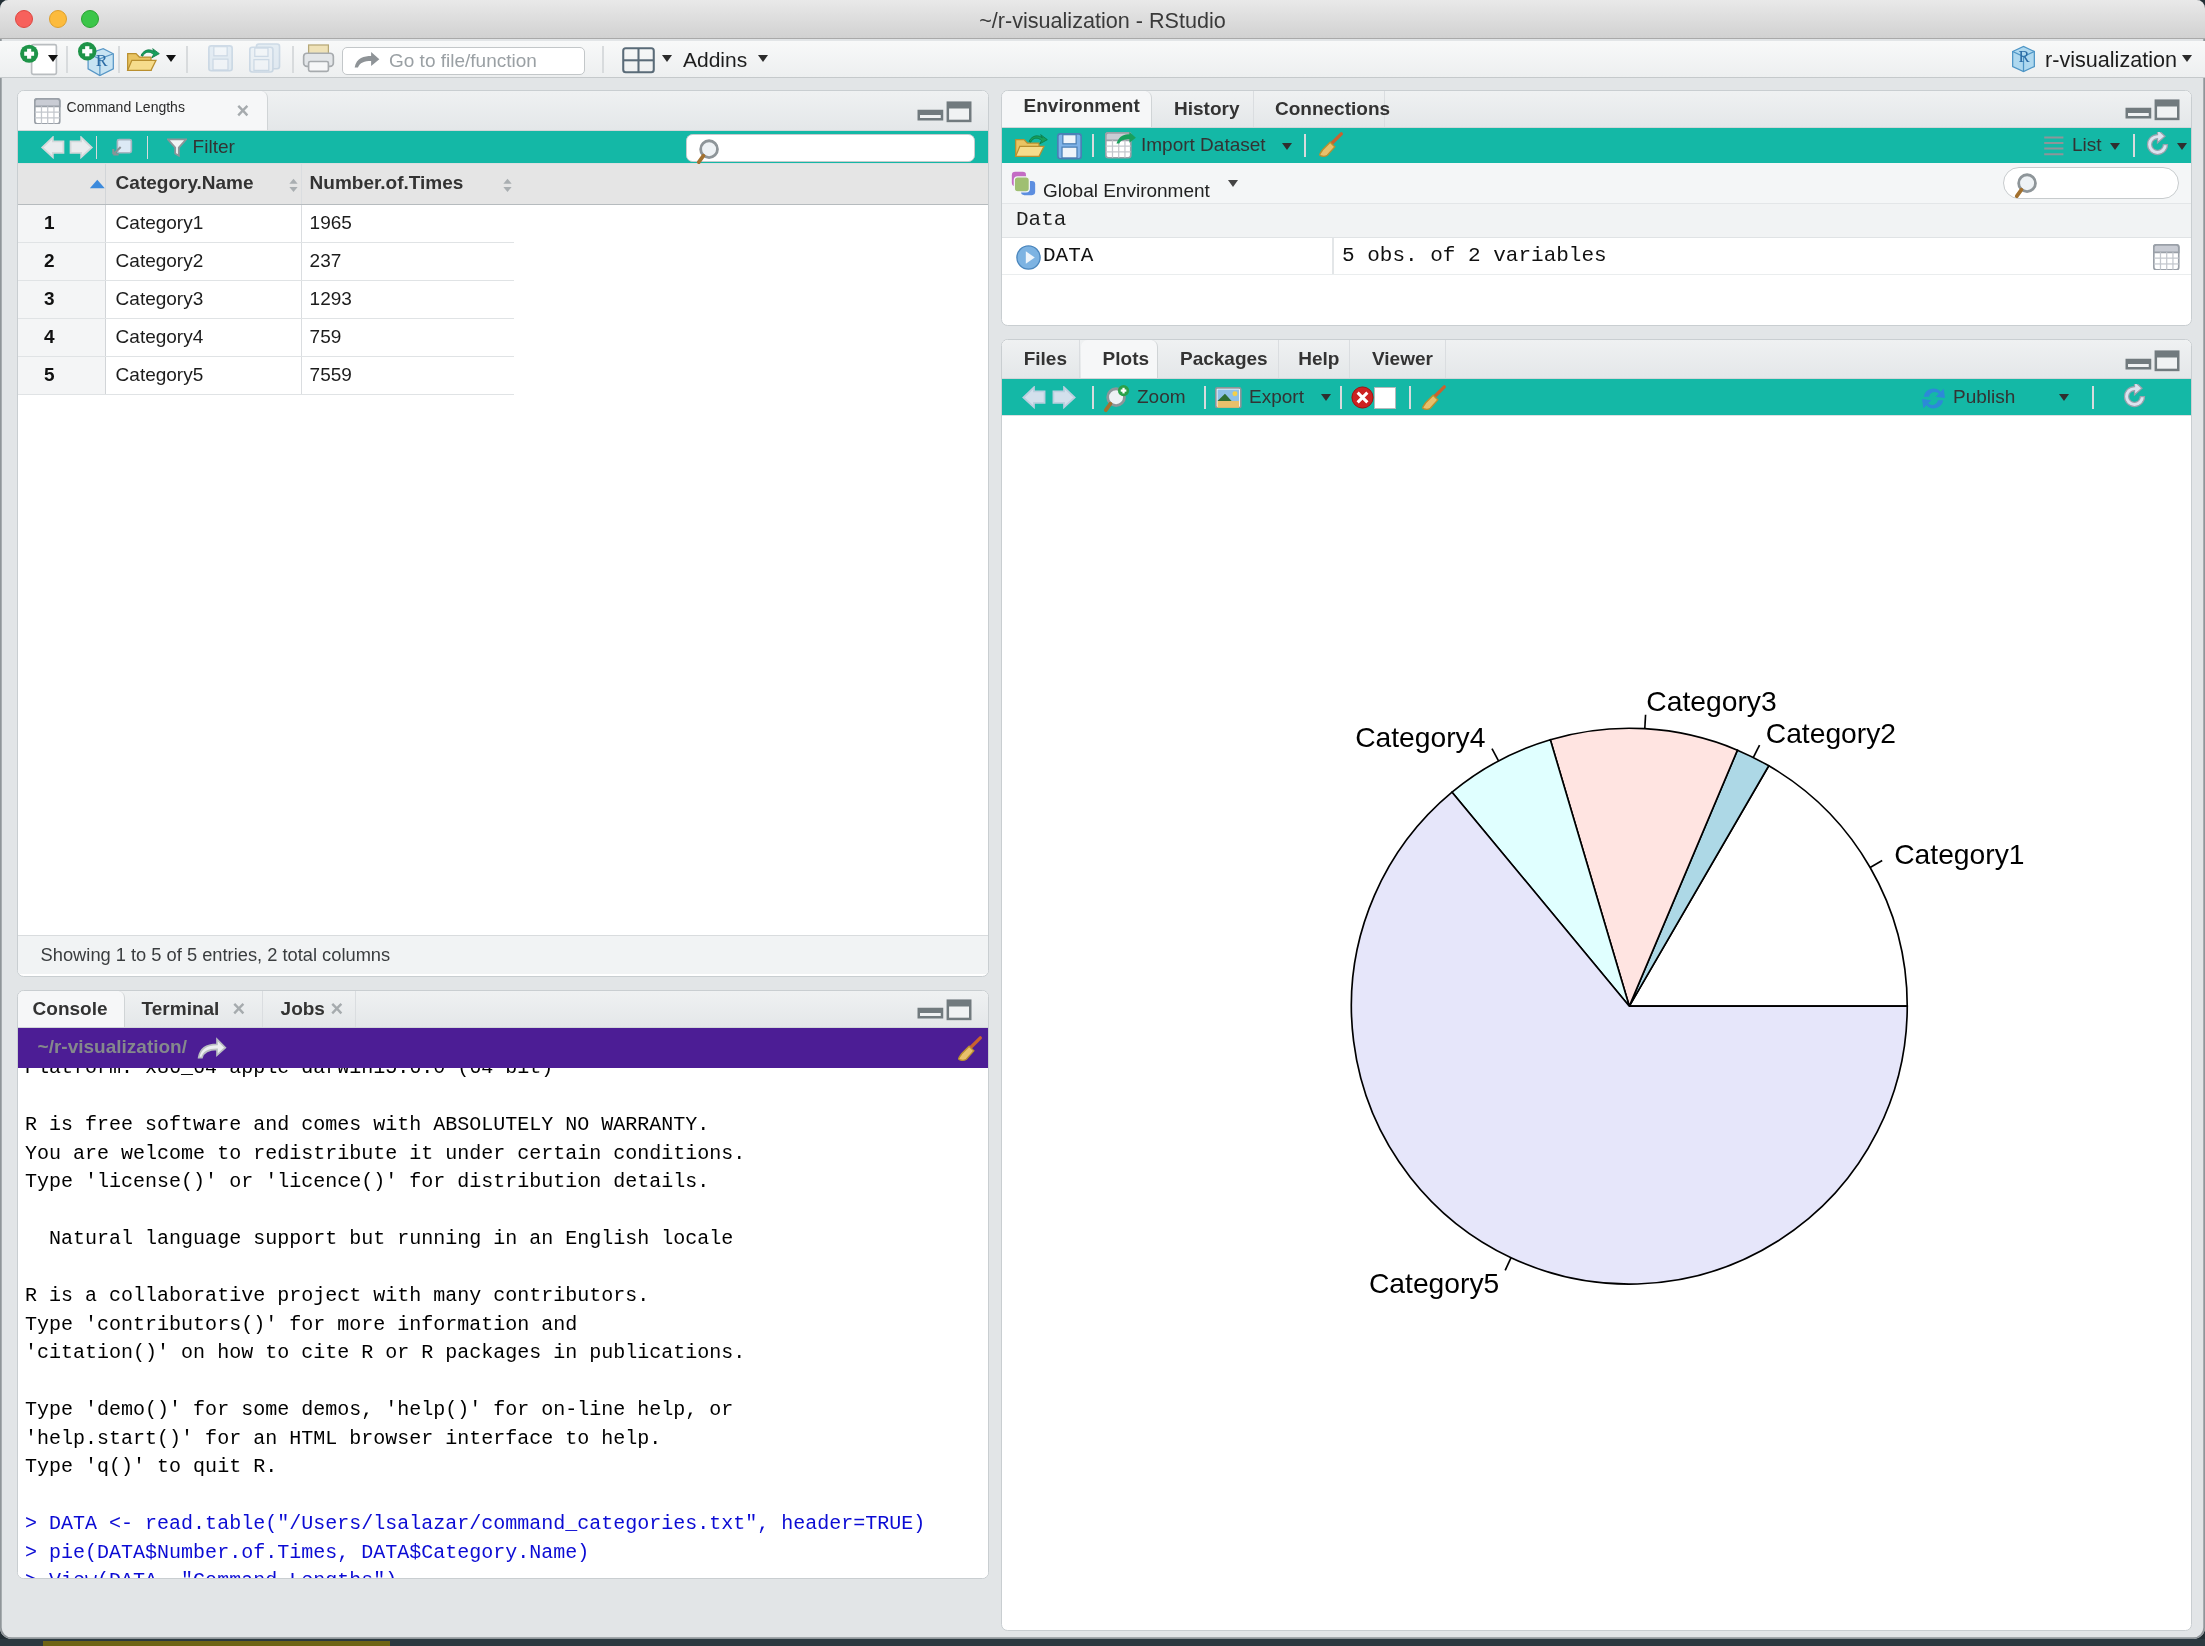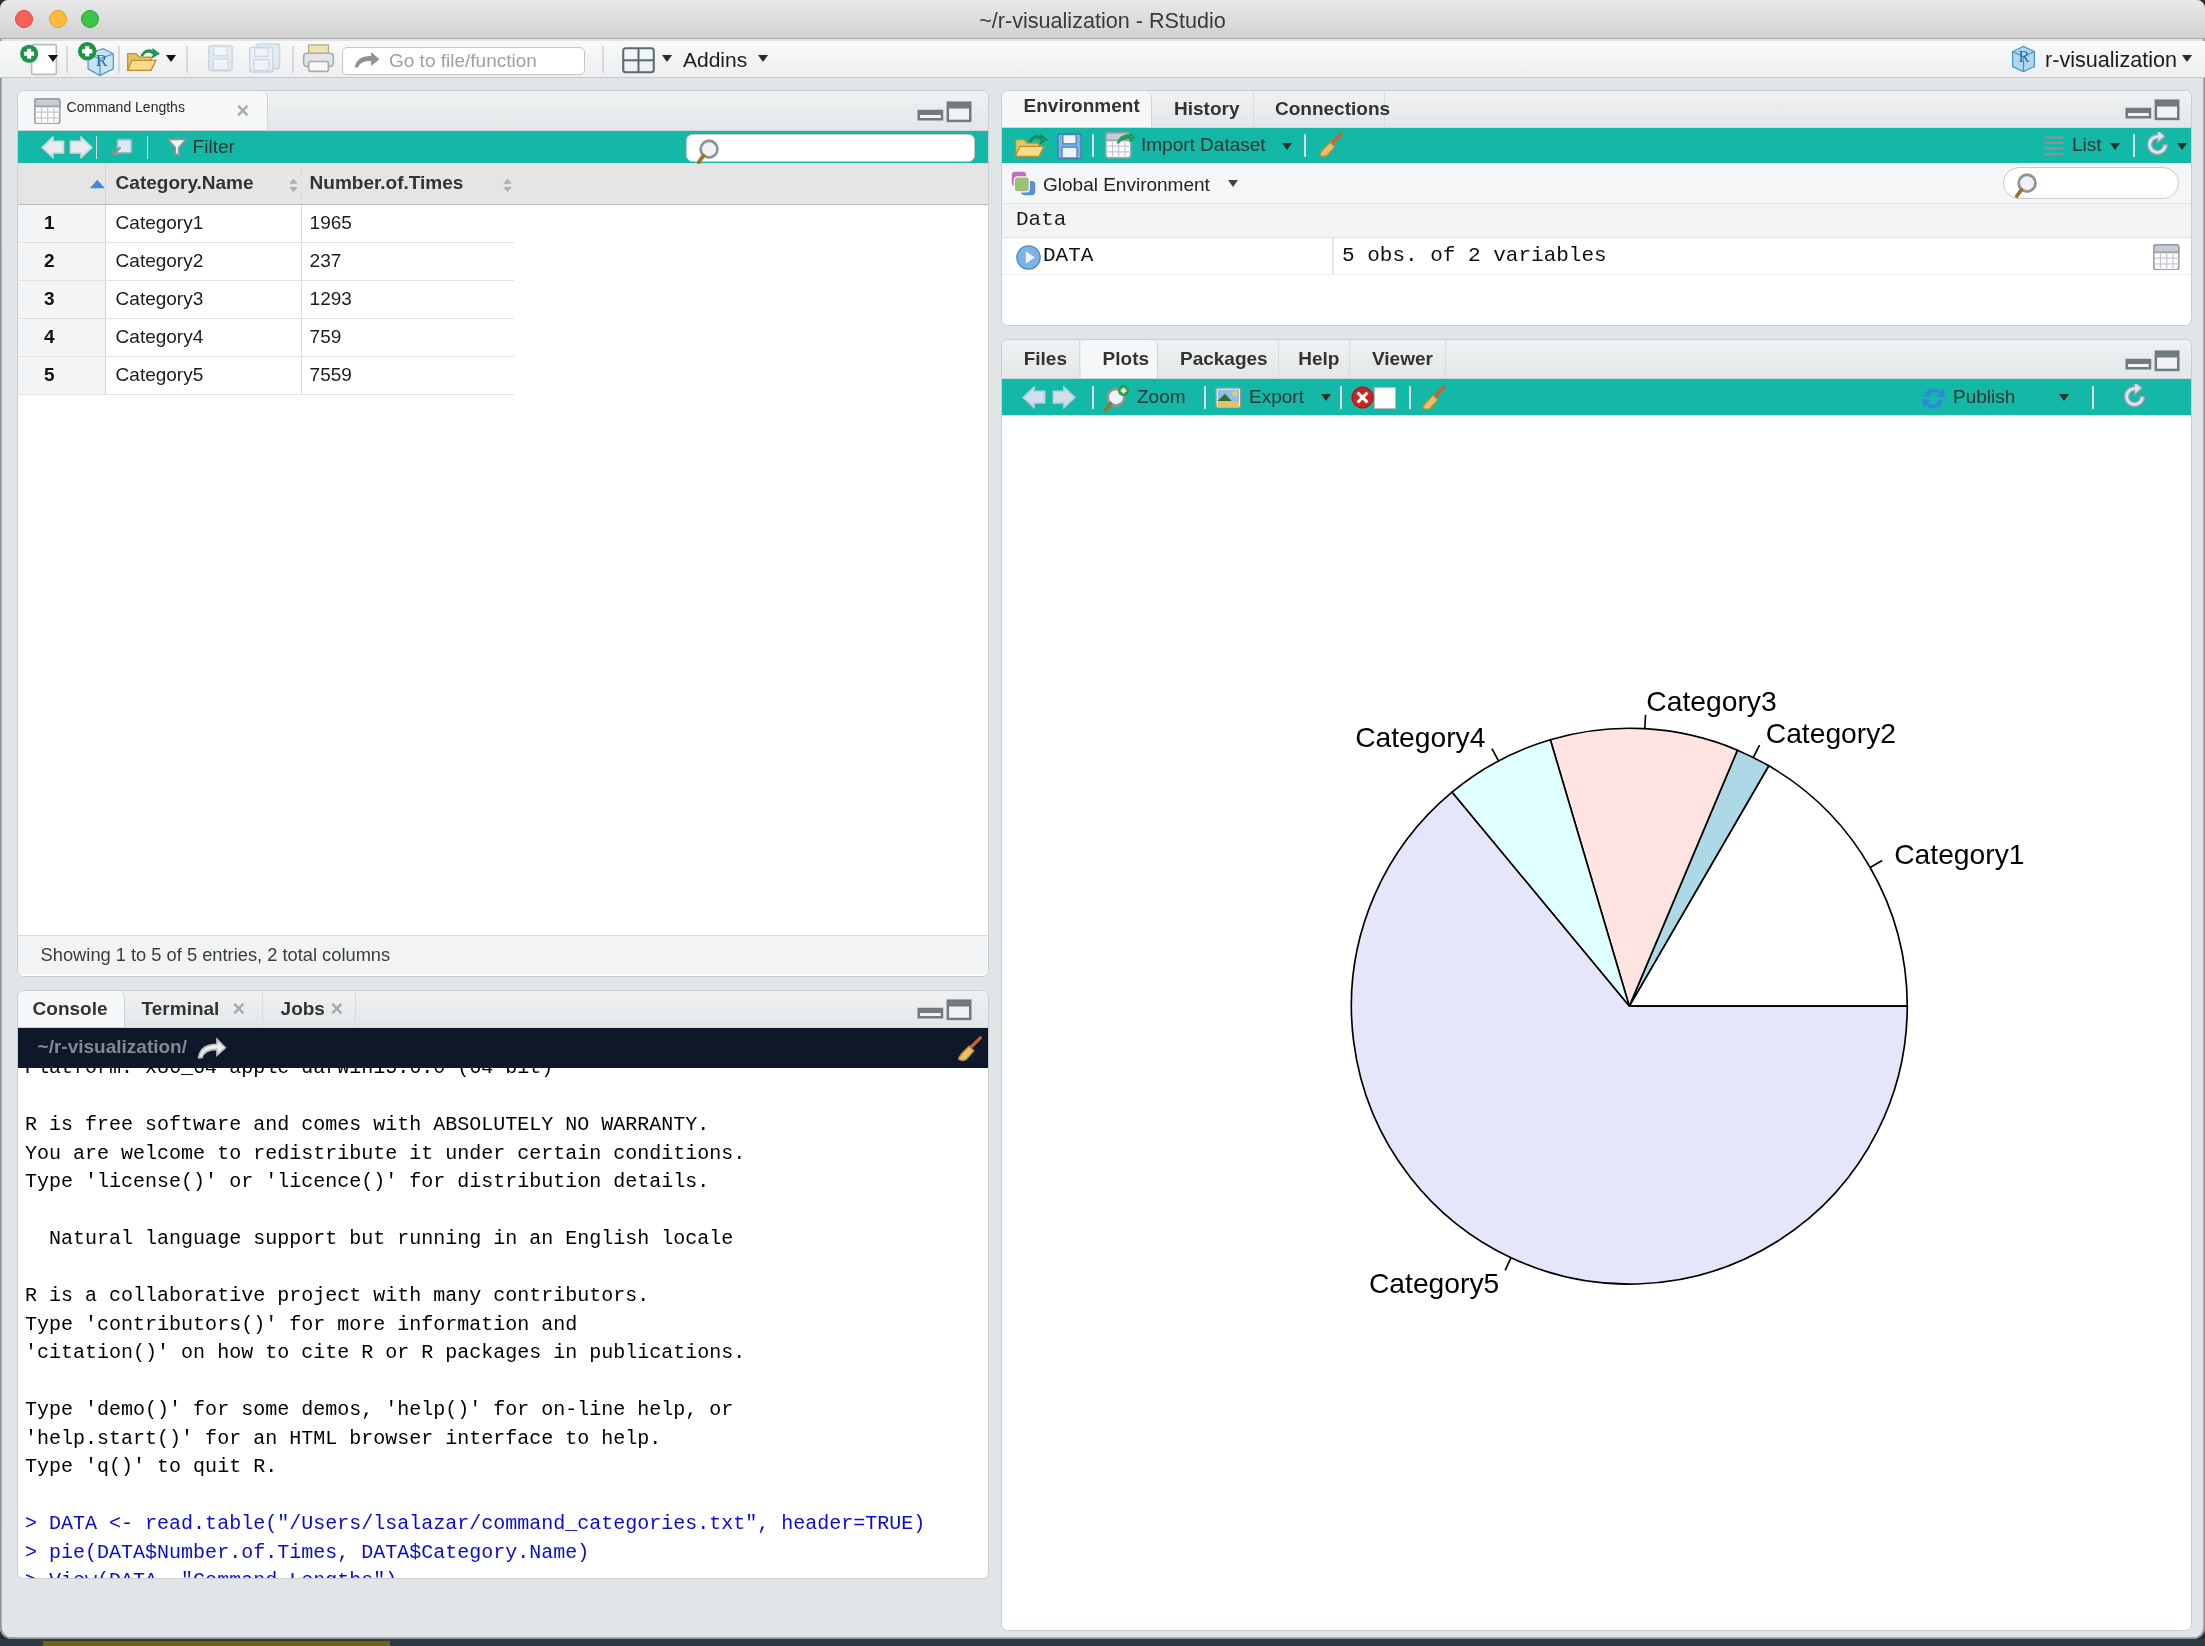--- a/index.html
+++ b/index.html
@@ -233,21 +233,21 @@
           <div class="abs lbl" style="left:16px;top:6.6px;">Jobs</div>
           <div class="abs x" style="left:66px;top:5px;">×</div>
         </div>
     <svg class="abs" style="left:899px;top:8.3px" width="55" height="21.6" viewBox="0 0 66 26">
 <path d="M2,12 h28 v10 h-28 z" fill="#f0f2f3" stroke="#717a7e" stroke-width="3"></path>
 <path d="M2,12 h28 v5 h-28 z" fill="#717a7e"></path>
 <rect x="37" y="2" width="27" height="22" fill="#f0f2f3" stroke="#717a7e" stroke-width="3"></rect>
 <path d="M37,2 h27 v7 h-27 z" fill="#717a7e"></path>
         </svg>
   </div>
-  <div class="ptool" style="top:37px;height:41px;background:#0f172a;padding-left:20px;">
+  <div class="ptool" style="top:37px;height:41px;background:#4c1d95;padding-left:20px;">
     <div class="abs" style="left:20px;top:7.5px;font-size:19px;font-weight:bold;color:#85898c;">~/r-visualization/</div>
     <svg class="abs" style="left:179px;top:9.1px" width="30" height="23" viewBox="0 0 36 26">
           <path d="M2,24 C4,10 16,8 24,8 L24,2 L34,12 L24,21 L24,14 C16,14 8,16 6,24 Z" fill="#eceff1" stroke="#b9bec1" stroke-width="2"></path>
         </svg>
     <svg class="abs" style="left:939px;top:6.6px" width="28" height="28" viewBox="0 0 30 30">
           <g opacity="1.0">
 <line x1="25" y1="3" x2="13" y2="15" stroke="#c9622f" stroke-width="3.5" stroke-linecap="round"></line>
 <path d="M13,12 L18,17 L10,26 C7,28 3,27 2,26 C1,25 4,22 5,20 Z" fill="#e8c06b" stroke="#b98f2f" stroke-width="1.5"></path>
 </g>
         </svg>
@@ -346,21 +346,21 @@
           <path d="M15,3 a12,12 0 1 0 12,12 h-5 a7,7 0 1 1 -7,-7 v5 l9,-8 -9,-8 z" fill="#dde3ef" stroke="#9aa2ad" stroke-width="1.5"></path>
         </svg>
     <div class="caret" style="left:1175px;top:15px;border-top-color:#2f2f2f"></div>
   </div>
   <div class="abs" style="left:0;top:72px;width:100%;height:41px;background:#f4f6f7;border-bottom:1.7px solid #e3e6e8;">
     <svg class="abs" style="left:9.1px;top:8.3px" width="25" height="25" viewBox="0 0 30 30">
           <rect x="1" y="1" width="17" height="17" rx="4" fill="#c36cc4"></rect>
           <rect x="12" y="12" width="17" height="17" rx="4" fill="#5c8ee0"></rect>
           <rect x="4" y="7" width="18" height="18" rx="4" fill="#9fbf72" stroke="#f4f6f7" stroke-width="1.5"></rect>
         </svg>
-    <div class="abs ui" style="left:41px;top:11px;color:#222;">Global Environment</div>
+    <div class="abs ui" style="left:41px;top:17px;color:#222;">Global Environment</div>
     <div class="caret" style="left:226px;top:16.6px;border-top-color:#444"></div>
     <div class="srch" style="left:1001px;top:4.2px;width:176px;height:32px;border-radius:16px;"></div>
     <svg class="abs" style="left:1012px;top:7.5px" width="28" height="28" viewBox="0 0 30 30">
 <circle cx="14" cy="13" r="9" fill="#eef2f5" stroke="#8e9599" stroke-width="3"></circle>
 <line x1="8" y1="20" x2="3" y2="27" stroke="#a3712f" stroke-width="4" stroke-linecap="round"></line>
         </svg>
   </div>
   <div class="abs" style="left:0;top:113px;width:100%;height:34px;background:#f1f3f4;border-bottom:1.7px solid #e0e3e5;">
     <div class="abs mono" style="left:14px;top:4.2px;font-size:21px;color:#1e1e1e;">Data</div>
   </div>

